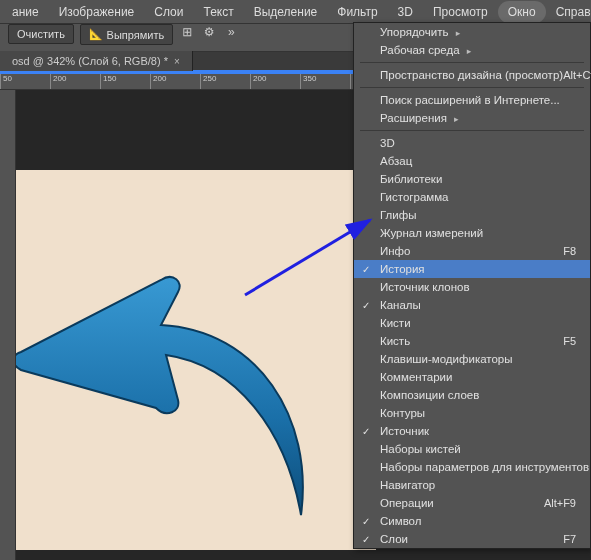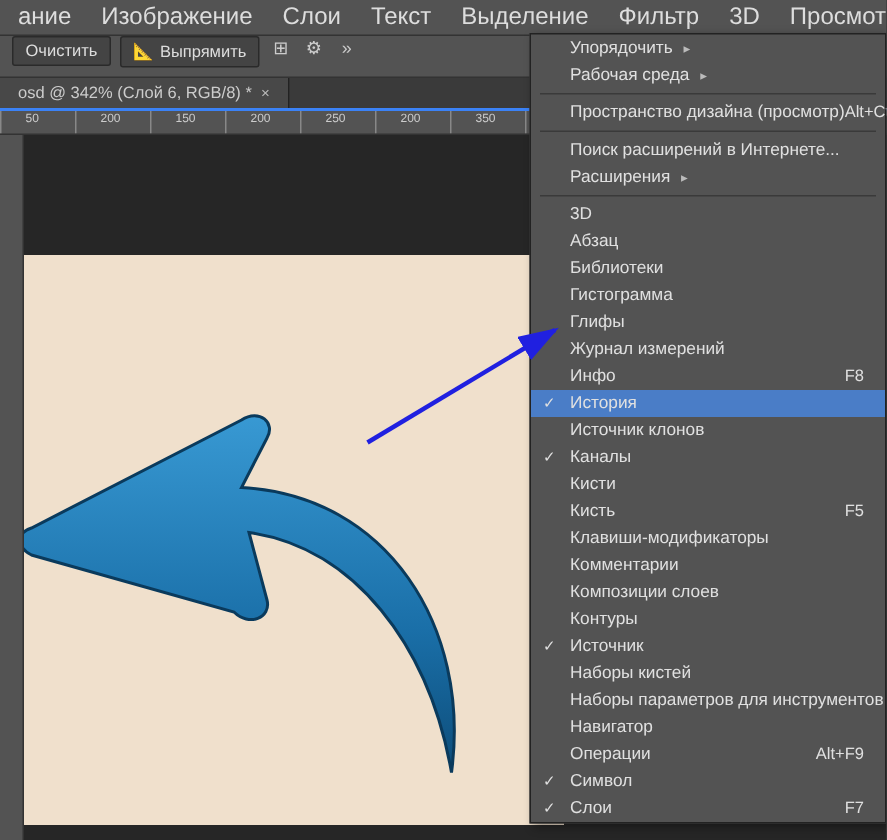--- a/index.html
+++ b/index.html
@@ -1,28 +1,28 @@
 <!DOCTYPE html>
 <html><head>
   <meta charset="utf-8">
   <style>
     * { margin: 0; padding: 0; box-sizing: border-box; font-family: Arial, sans-serif; }
     body { width: 591px; height: 560px; background: #535353; overflow: hidden; position: relative; }
     .menubar { background: #535353; height: 24px; display: flex; align-items: center; padding: 0 2px; border-bottom: 1px solid #333; }
-    .menu-item { color: #ddd; font-size: 16px; padding: 4px 10px; cursor: pointer; }
+    .menu-item { color: #ddd; font-size: 12px; padding: 4px 10px; cursor: pointer; }
     .menu-item.active { background: #6a6a6a; border-radius: 11px; }
     .toolbar { background: #535353; height: 28px; display: flex; align-items: flex-start; padding: 0 8px; gap: 6px; border-bottom: 1px solid #333; }
     .tool-btn { color: #ddd; font-size: 11px; padding: 3px 8px; background: #444; border: 1px solid #2a2a2a; border-radius: 2px; cursor: pointer; display: flex; align-items: center; gap: 4px; }
     .tool-icon { width: 16px; height: 16px; display: flex; align-items: center; justify-content: center; color: #ccc; cursor: pointer; font-size: 12px; }
-    .tabbar { background: #3a3a3a; height: 22px; display: flex; align-items: center; border-bottom: 2px solid #3b82f6; }
+    .tabbar { background: #3a3a3a; height: 22px; display: flex; align-items: center; border-bottom: 4px solid #3b82f6; }
     .doc-tab { color: #ccc; font-size: 11px; padding: 4px 12px; background: #484848; border-right: 1px solid #222; cursor: pointer; display: flex; align-items: center; gap: 6px; }
     .tab-close { color: #bbb; font-size: 10px; cursor: pointer; }
     .ruler-h { height: 16px; background: #535353; display: flex; align-items: flex-end; overflow: hidden; font-size: 8px; color: #ccc; border-bottom: 1px solid #333; }
     .ruler-tick { flex: 0 0 auto; width: 50px; height: 100%; border-left: 1px solid #888; position: relative; }
-    .ruler-tick span { position: absolute; left: 16px; top: 0; }
+    .ruler-tick span { position: absolute; left: 2px; top: 0; }
     .canvas-wrap { position: relative; display: flex; height: calc(100% - 90px); }
     .ruler-v { width: 16px; background: #535353; border-right: 1px solid #333; }
     .canvas-area { flex: 1; background: #262626; position: relative; overflow: hidden; }
     .artboard { position: absolute; left: -10px; top: 80px; width: 370px; height: 380px; background: #f0e0cc; }
     .arrow-svg { position: absolute; left: 0; top: 100px; width: 330px; height: 260px; }
     .annot-arrow { position: absolute; pointer-events: none; z-index: 50; }
     .dropdown { position: absolute; top: 22px; left: 353px; width: 238px; background: #535353; border: 1px solid #222; box-shadow: 2px 2px 6px rgba(0,0,0,0.4); z-index: 40; }
     .dd-item { color: #e0e0e0; font-size: 11.5px; padding: 3px 8px 3px 26px; cursor: pointer; white-space: nowrap; position: relative; display: flex; justify-content: space-between; align-items: center; }
     .dd-item.highlight { background: #4a7dc7; }
     .dd-item .check { position: absolute; left: 8px; font-size: 10px; color: #e0e0e0; }

